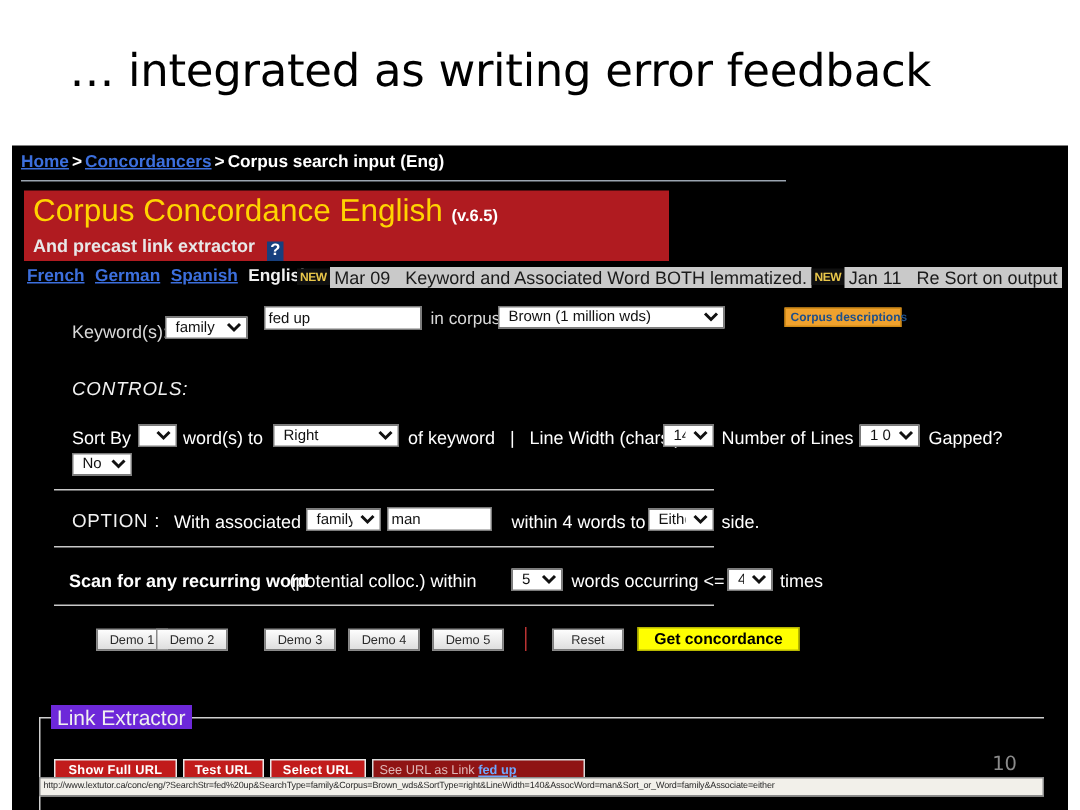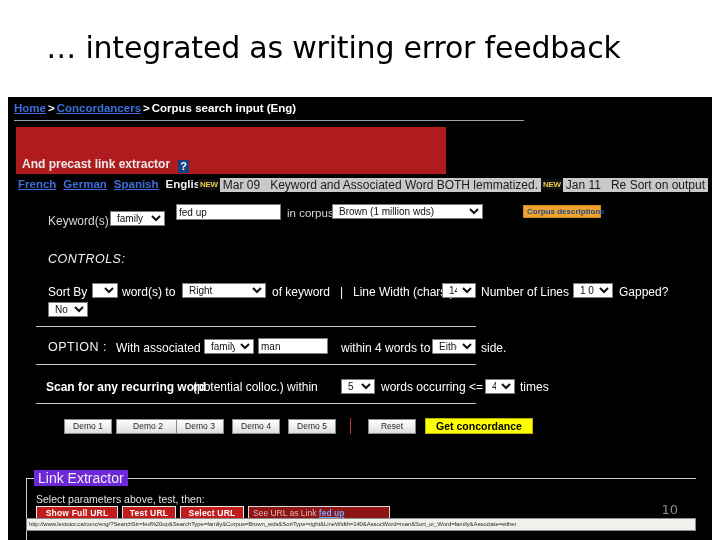--- a/index.html
+++ b/index.html
@@ -333,20 +333,24 @@
 <div id="slide-title">… integrated as writing error feedback</div>
 
 <div id="app-screenshot">
 
   <div class="breadcrumb">
     <a href="#">Home</a><span class="bc-sep">&gt;</span><a href="#">Concordancers</a><span class="bc-sep">&gt;</span><span>Corpus search input (Eng)</span>
   </div>
   <div class="rule-top"></div>
 
   <div class="banner">
+    <div class="banner-title">
+      <span>Corpus Concordance English</span>
+      <span class="banner-ver">(v.6.5)</span>
+    </div>
     <div class="banner-sub">
       <span>And precast link extractor</span><span class="help-box">?</span>
     </div>
   </div>
 
   <div class="lang-row">
     <a href="#">French</a><a href="#">German</a><a href="#">Spanish</a><span class="lang-cur">English</span>
   </div>
 
   <div class="ticker">
@@ -439,34 +443,33 @@
 
   <select class="w" style="left:477px; top:282px; width:30px;">
     <option>4</option>
   </select>
 
   <div class="txt" style="left:512px; top:283px; font-size:12px;">times</div>
 
   <hr class="divider" style="left:28px; top:306px; width:440px;">
 
   <div class="btn-grey" style="left:56px; top:322px; width:48px;">Demo 1</div>
-  <div class="btn-grey" style="left:96px; top:322px; width:64px;margin-left:12px;">Demo 2</div>
+  <div class="btn-grey" style="left:96px; top:322px; width:48px;">Demo 2</div>
   <div class="btn-grey" style="left:168px; top:322px; width:48px;">Demo 3</div>
   <div class="btn-grey" style="left:224px; top:322px; width:48px;">Demo 4</div>
   <div class="btn-grey" style="left:280px; top:322px; width:48px;">Demo 5</div>
 
   <div class="sep-bar" style="left:342px; top:321px; height:16px;"></div>
 
   <div class="btn-grey" style="left:360px; top:322px; width:48px;">Reset</div>
 
   <div class="btn-yellow" style="left:417px; top:321px; width:108px;">Get concordance</div>
 
   <div class="fs-box"></div>
   <div class="fs-legend">Link Extractor</div>
-  <div class="fs-note">Select parameters above, test, then:</div>
 
   <div class="btn-red" style="left:28px; top:409px; width:82px;">Show Full URL</div>
   <div class="btn-red" style="left:114px; top:409px; width:54px;">Test URL</div>
   <div class="btn-red" style="left:172px; top:409px; width:64px;">Select URL</div>
 
   <div class="url-link-box" style="left:240px; top:409px; width:142px;">
     <span>See URL as Link</span>
     <a href="#">fed up</a>
   </div>
 

